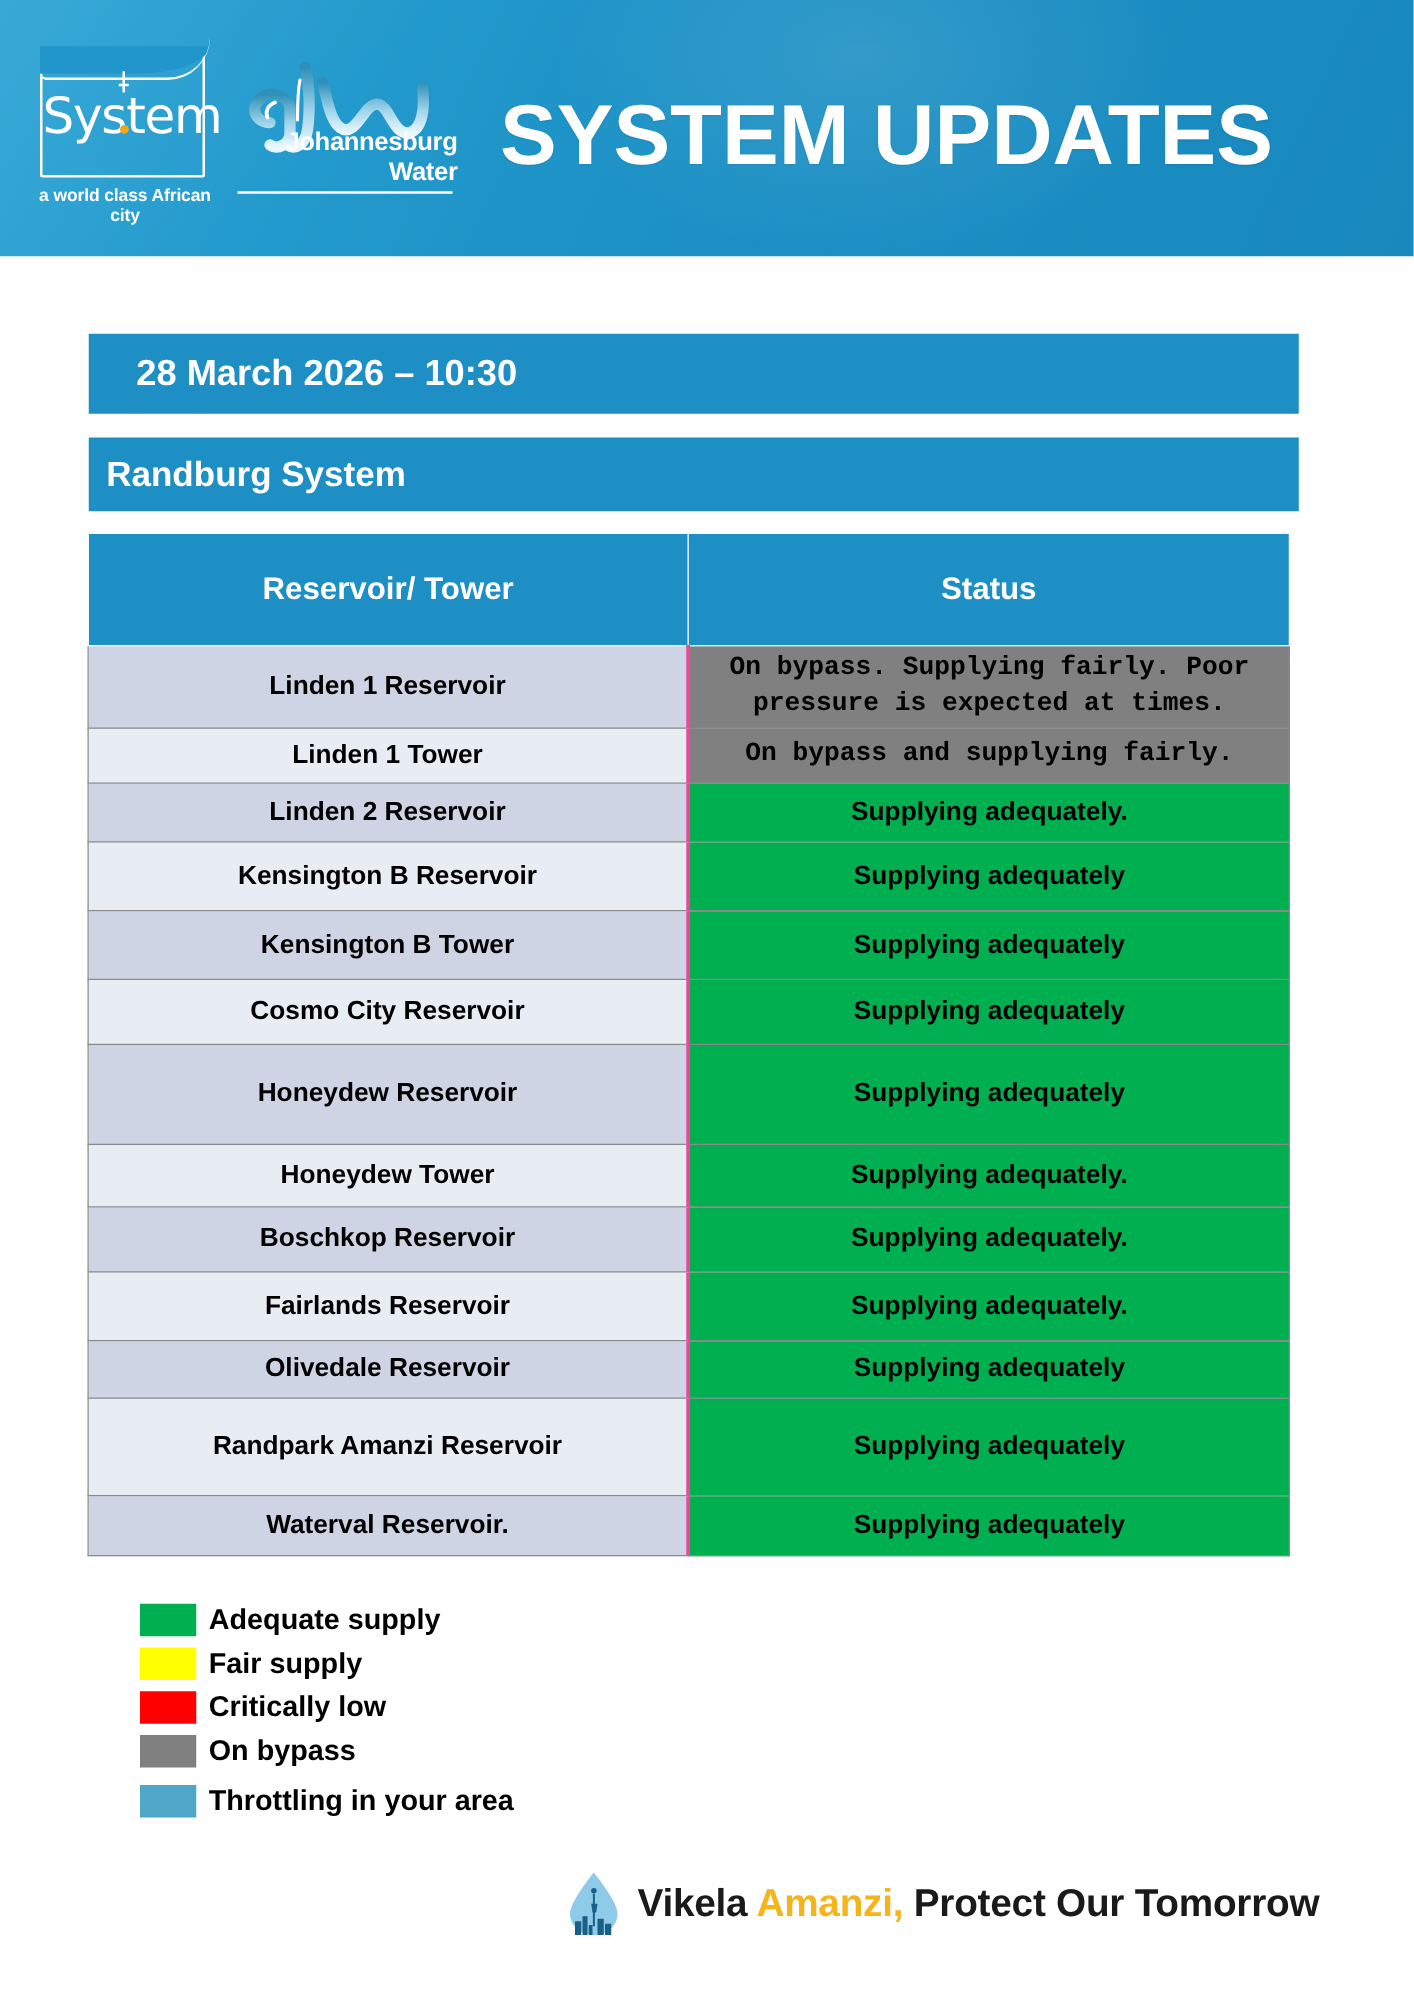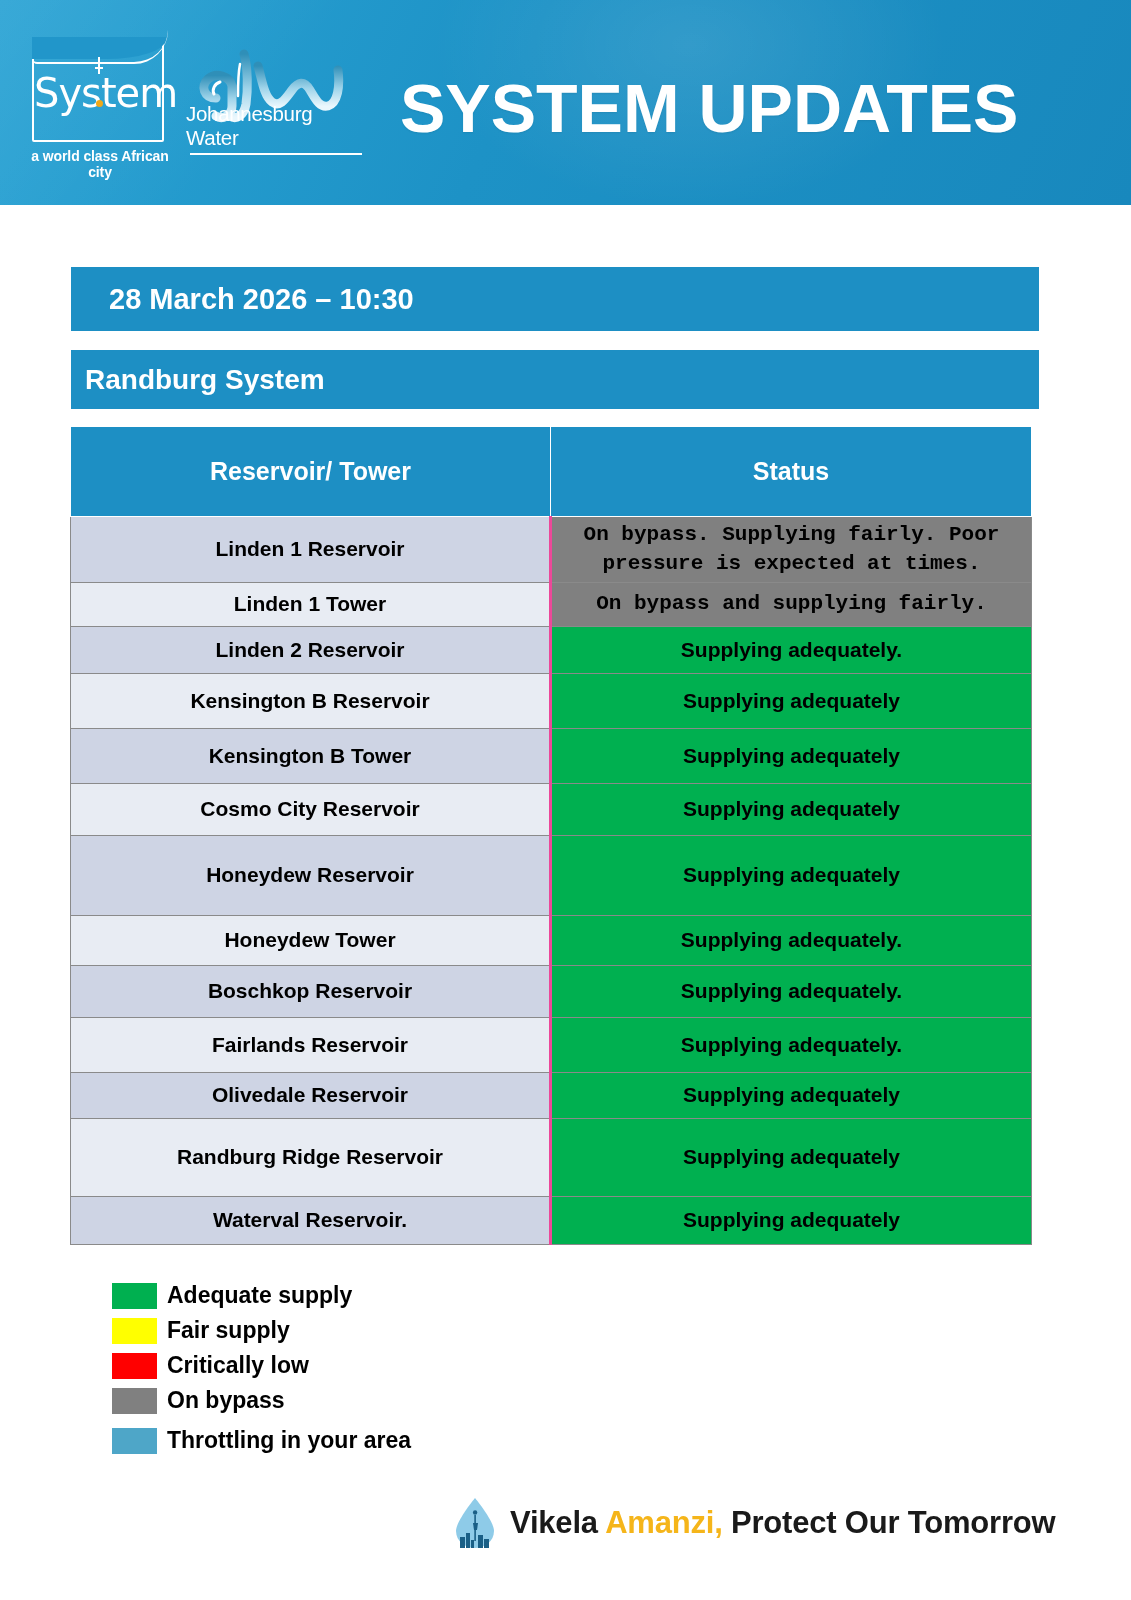--- a/index.html
+++ b/index.html
@@ -108,23 +108,23 @@
   
   .jw-logo {
     position: absolute;
     left: 186px; top: 46px;
     width: 180px; height: 110px;
   }
   .jw-wordmark {
     position: absolute;
     left: 0; bottom: 6px;
     width: 180px;
-    text-align: left;
+    text-align: right;
     font-size: 20.5px;
-    font-weight: 400;
+    font-weight: 700;
     color: #ffffff;
     letter-spacing: -0.3px;
   }
   .jw-underline {
     position: absolute;
     left: 4px; bottom: 1px;
     width: 172px; height: 2px;
     background: #ffffff;
   }
 
@@ -335,21 +335,21 @@
       </tr>
       <tr class="rowB" style="height: 55px;">
         <td class="name">Fairlands Reservoir</td>
         <td class="status st-green">Supplying adequately.</td>
       </tr>
       <tr class="rowA" style="height: 46px;">
         <td class="name">Olivedale Reservoir</td>
         <td class="status st-green">Supplying adequately</td>
       </tr>
       <tr class="rowB" style="height: 78px;">
-        <td class="name">Randburg Ridge Reservoir</td>
+        <td class="name">Randpark Amanzi Reservoir</td>
         <td class="status st-green">Supplying adequately</td>
       </tr>
       <tr class="rowA" style="height: 48px;">
         <td class="name">Waterval Reservoir.</td>
         <td class="status st-green">Supplying adequately</td>
       </tr>
     </tbody>
 </table>
 
 <div class="legend" id="legend">

